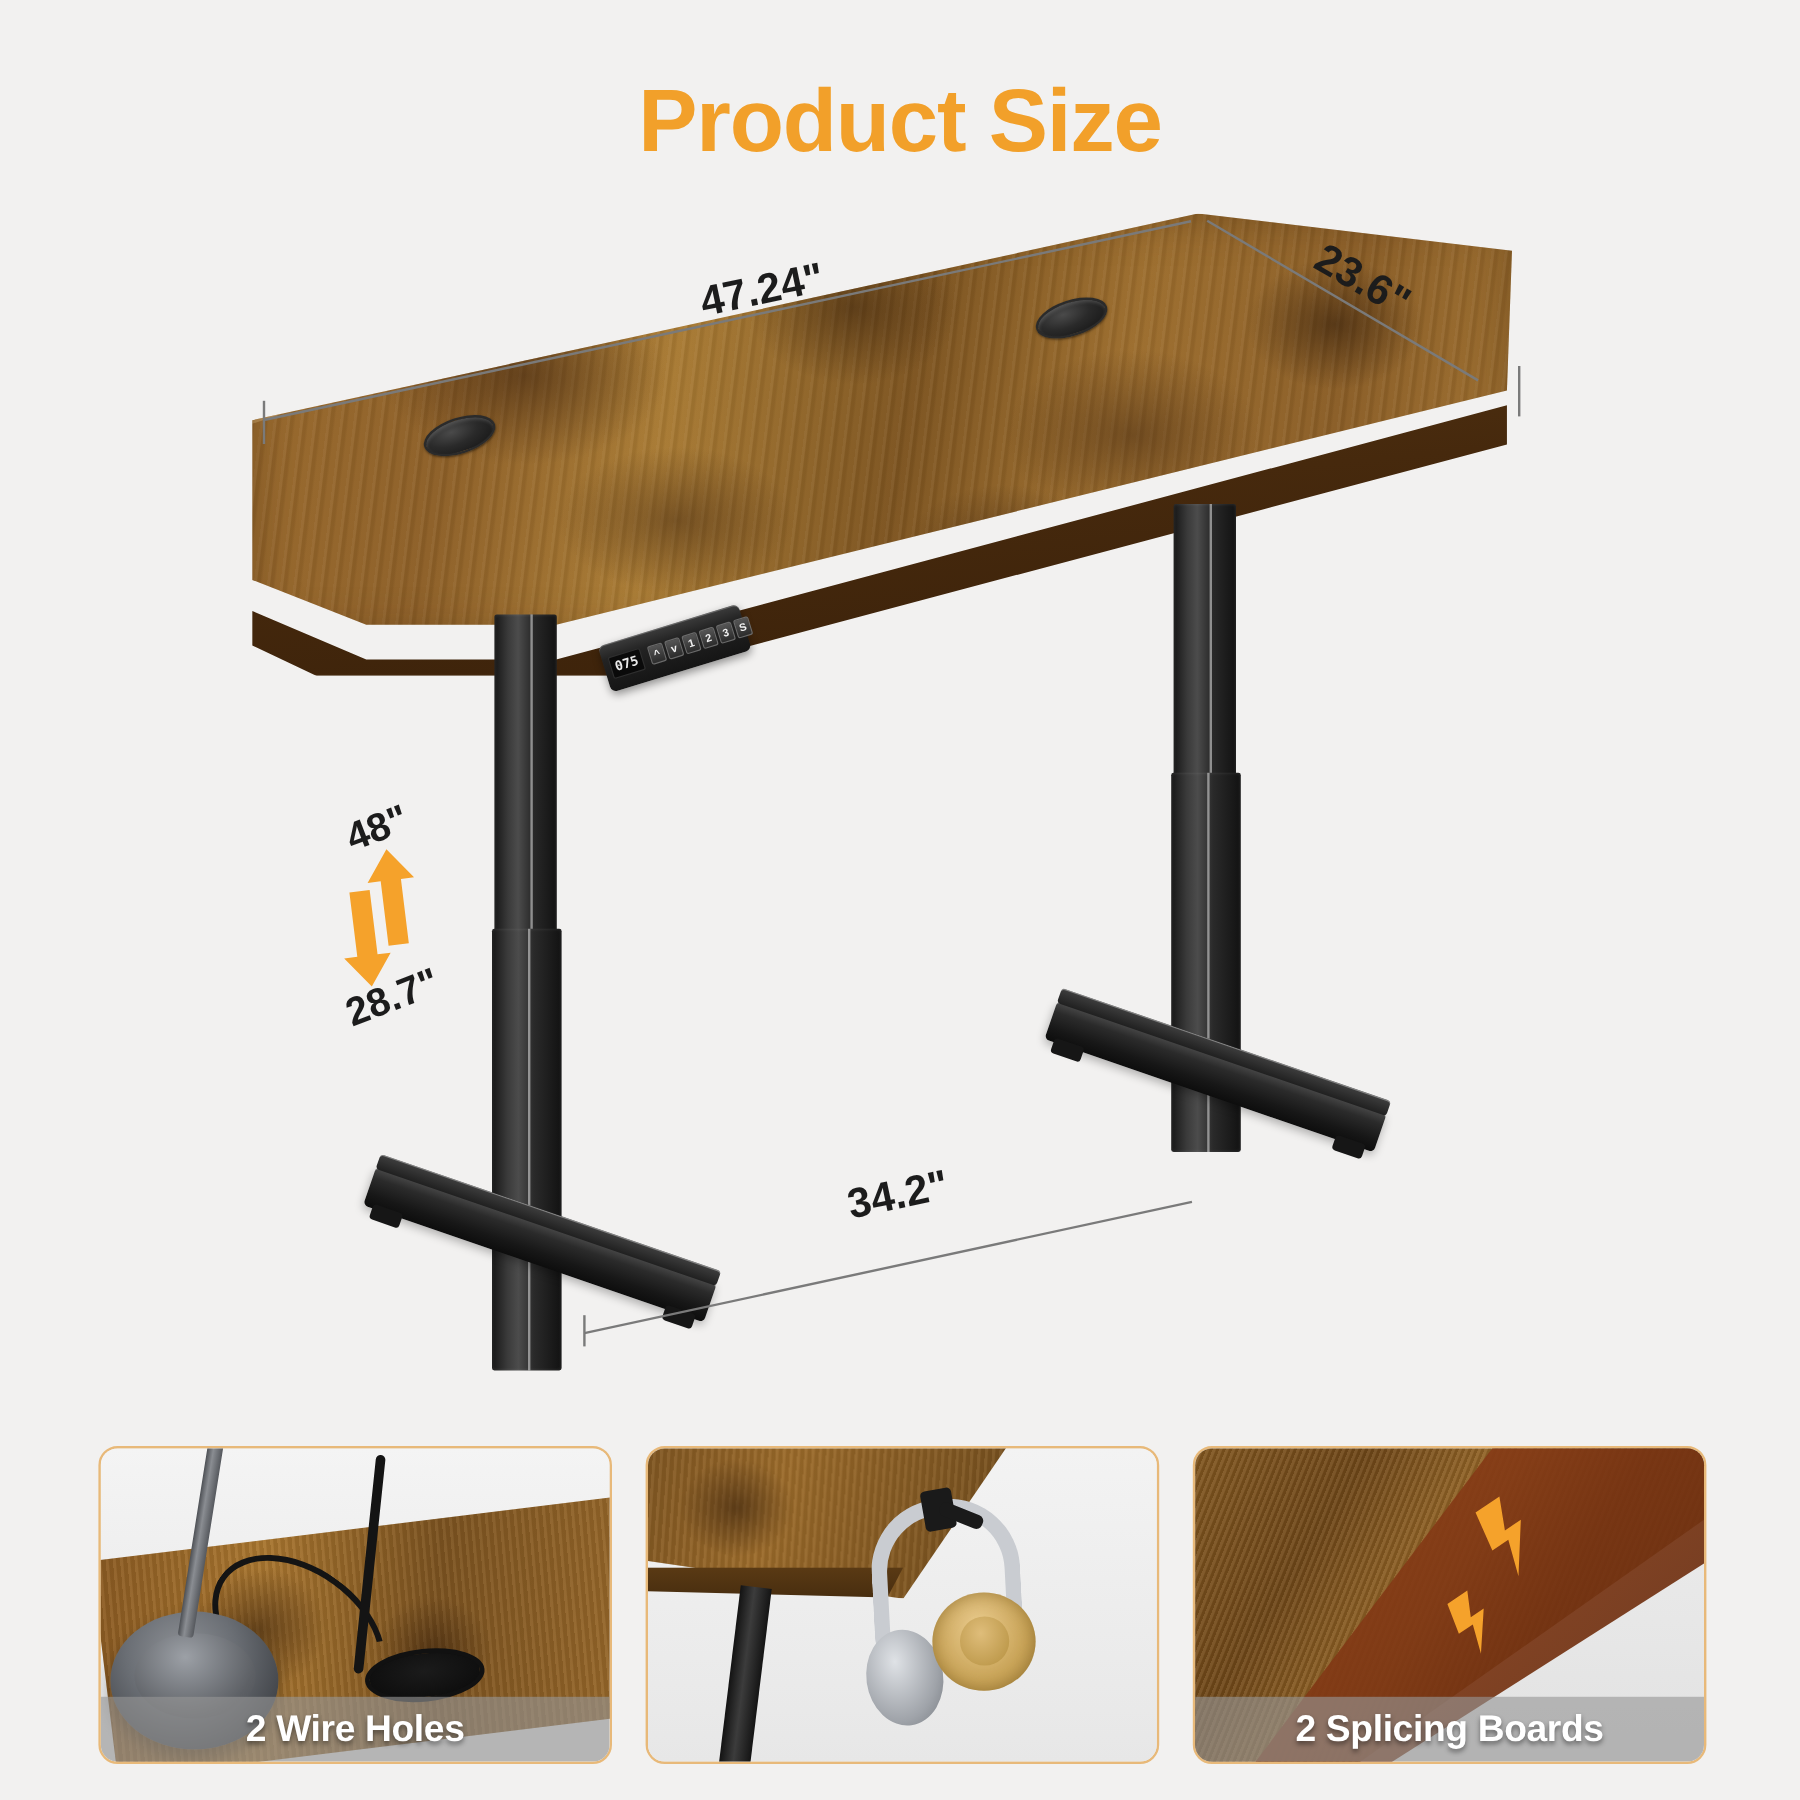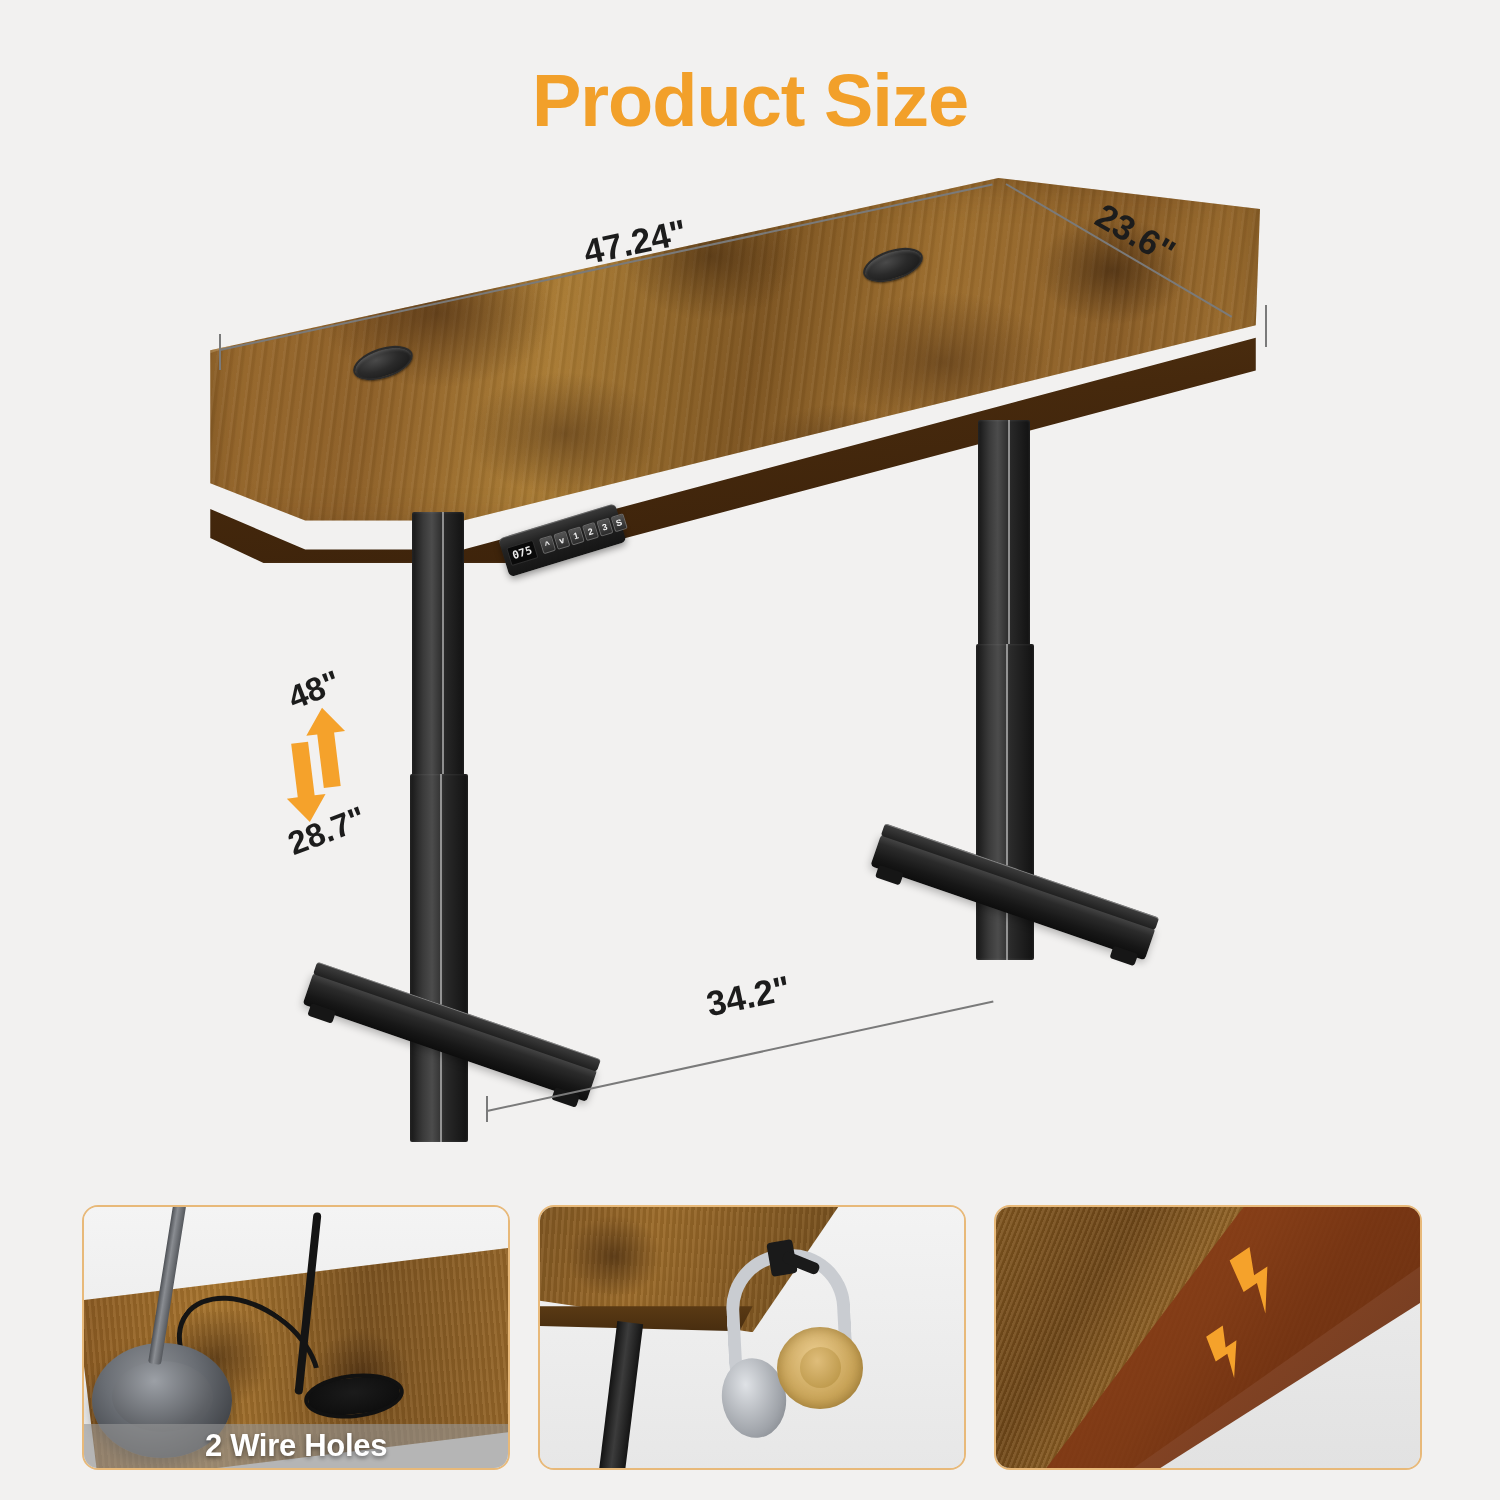--- a/index.html
+++ b/index.html
@@ -184,21 +184,21 @@
   }
   .card{
     position:relative; flex:1;
     border:2px solid #e8b979;
     border-radius:16px;
     overflow:hidden;
     background:#efefef;
   }
   .card .scene{ position:absolute; inset:0; }
   .card .caption-band{
-    position:absolute; left:0; right:0; bottom:0; height:44px;
+    position:absolute; left:0; right:0; bottom:0; height:54px;
     background:rgba(150,150,150,.62);
     display:flex; align-items:center; justify-content:center;
   }
   .card .caption{
     color:#ffffff; font-size:31px; font-weight:bold;
     text-shadow:0 2px 4px rgba(0,0,0,.45);
     letter-spacing:-.3px;
   }
 
   
@@ -439,15 +439,18 @@
       <div class="c3-bg"></div>
       <div class="c3-wood"></div>
       <div class="c3-edge"></div>
       <svg class="chev-svg" style="left:0; top:0;" width="440" height="265" viewBox="0 0 440 265">
         <g transform="rotate(-34 250 110)">
           <polygon class="orange" points="268,54 292,54 280,80 296,80 268,118 278,88 262,88"></polygon>
           <polygon class="orange" points="206,104 226,104 216,124 229,124 206,154 214,130 200,130"></polygon>
         </g>
       </svg>
     </div>
+    <div class="caption-band">
+      <span class="caption">2 Splicing Boards</span>
+    </div>
   </div>
 
 </div>
 
 </body></html>

